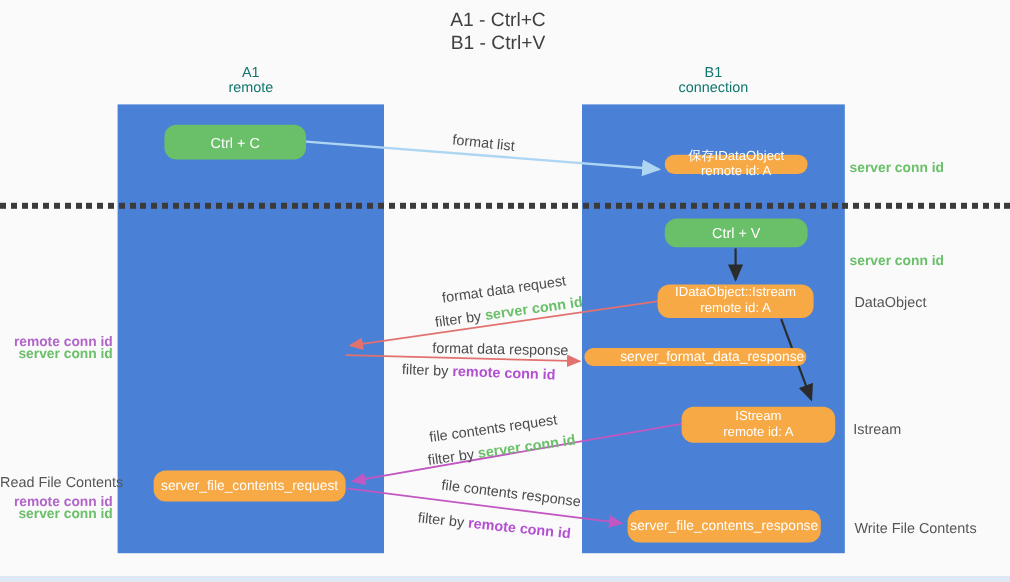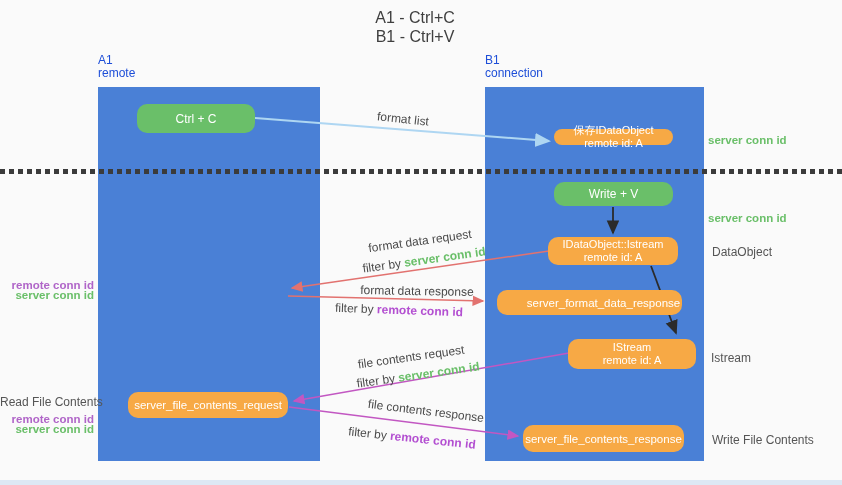--- a/index.html
+++ b/index.html
@@ -2,21 +2,21 @@
 <html><head>
 <meta charset="utf-8">
 <style>
   html,body{margin:0;padding:0;}
   body{font-family:"Liberation Sans","DejaVu Sans",sans-serif;background:#fafafa;}
   .canvas{position:relative;width:842px;height:485px;background:#fafafa;overflow:hidden;}
 
   .title{position:absolute;top:8px;left:0;width:842px;text-align:center;
          font-size:16px;line-height:19px;color:#3f3f3f;transform:translateX(-6px);}
 
-  .col-header{position:absolute;top:54px;font-size:12px;line-height:13px;color:#1d4ed8;}
+  .col-header{position:absolute;top:54px;text-align:center;font-size:12px;line-height:13px;color:#0f766e;}
   .col-header.left{left:98px;width:222px;}
   .col-header.right{left:485px;width:219px;}
 
   .lifeline{position:absolute;background:#4a80d6;}
   .lifeline.left{left:98px;top:87px;width:222px;height:374px;}
   .lifeline.right{left:485px;top:87px;width:219px;height:374px;}
 
   .dotted-divider{position:absolute;left:0;top:169px;width:842px;height:5px;
     background:repeating-linear-gradient(to right,#3b3b3b 0 5px,transparent 5px 9px);}
 
@@ -29,21 +29,21 @@
   .node.green{background:#6abf69;font-size:12px;}
   .node.orange{background:#f7a945;}
   .node.one-line{font-size:11.5px;}
   .node.two-line{font-size:11px;line-height:13px;}
 
   .n-ctrl-c{left:137px;top:104px;width:118px;height:29px;}
   .n-save{left:554px;top:129px;width:119px;height:16px;}
   .n-ctrl-v{left:554px;top:182px;width:119px;height:24px;}
   .n-getdata{left:548px;top:237px;width:130px;height:28px;}
   .n-fmt-req{left:130px;top:275px;width:157px;height:26px;}
-  .n-fmt-res{left:497px;top:290px;width:157px;height:25px;padding-left:28px;}
+  .n-fmt-res{left:487px;top:290px;width:157px;height:15px;padding-left:28px;}
   .n-istream{left:568px;top:339px;width:128px;height:30px;}
   .n-file-req{left:128px;top:392px;width:160px;height:26px;}
   .n-file-res{left:523px;top:425px;width:161px;height:27px;}
 
   .side-label{position:absolute;font-size:12px;color:#555;white-space:nowrap;}
   .conn-id{position:absolute;font-size:11.5px;font-weight:bold;line-height:10px;white-space:nowrap;}
   .conn-id .purple{color:#b065c8;display:block;}
   .conn-id .green-t{color:#6abf69;display:block;}
   .right-side{text-align:left;}
   .left-side{text-align:right;}
@@ -101,21 +101,21 @@
     <line x1="289" y1="407" x2="518" y2="436" stroke="#c257c2" stroke-width="1.5" marker-end="url(#m-magenta)"></line>
   </svg>
 
   <div class="node green n-ctrl-c">Ctrl + C</div>
 
   <div class="node orange two-line n-save">
     <div>保存IDataObject</div>
     <div>remote id: A</div>
   </div>
 
-  <div class="node green n-ctrl-v">Write + V</div>
+  <div class="node green n-ctrl-v">Ctrl + V</div>
 
   <div class="node orange two-line n-getdata">
     <div>IDataObject::Istream</div>
     <div>remote id: A</div>
   </div>
 
 
   <div class="node orange one-line n-fmt-res">server_format_data_response</div>
 
   <div class="node orange two-line n-istream">

